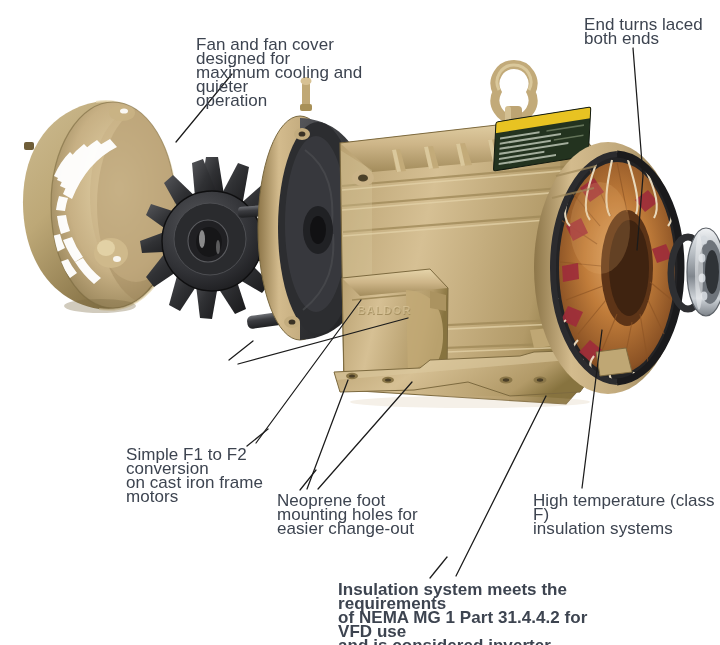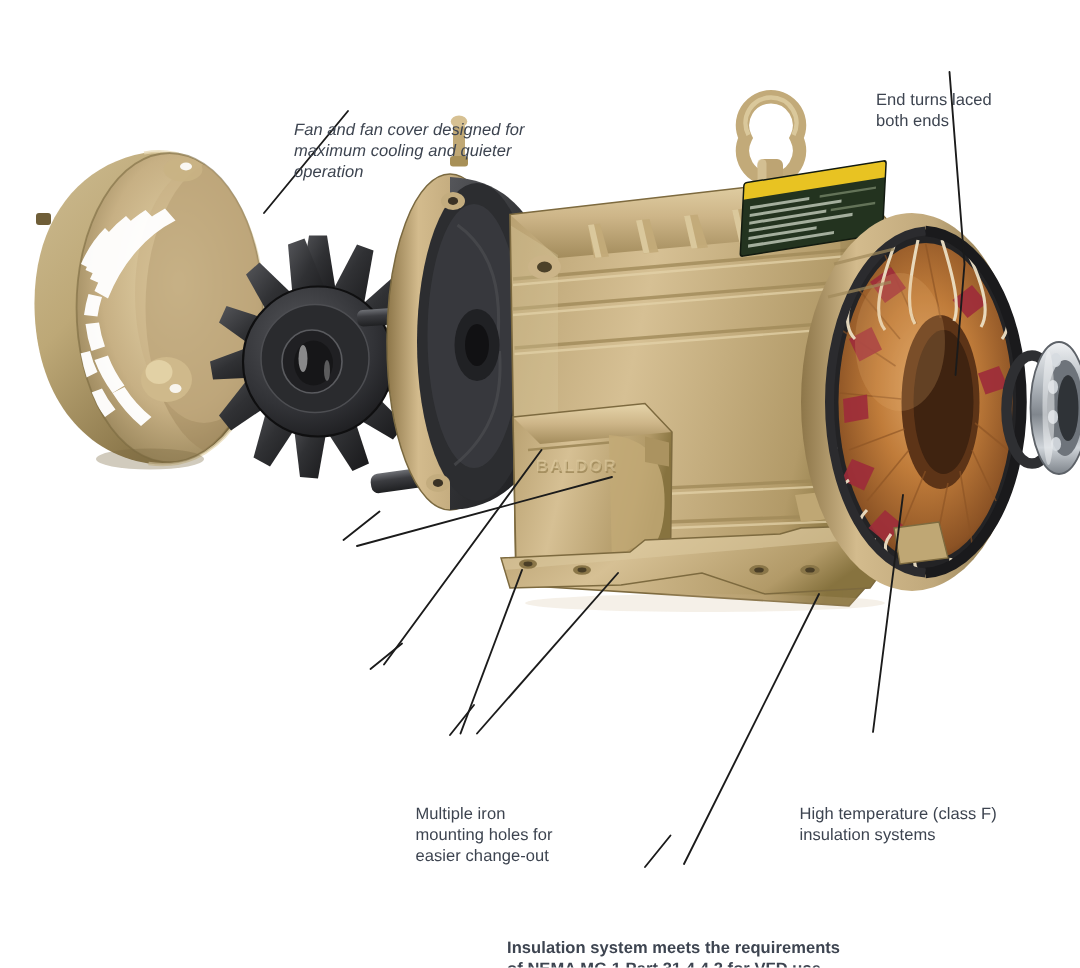--- a/index.html
+++ b/index.html
@@ -11,25 +11,24 @@
     overflow: hidden;
   }
   #page {
     position: relative;
     width: 720px; height: 645px;
     background: #ffffff;
   }
   .callout {
     position: absolute;
     color: #3d4450;
-    font-size: 11px;
+    font-size: 17px;
     line-height: 14px;
     white-space: pre-line;
     letter-spacing: 0.05px;
-    margin-top: 42px;
   }
   svg.art { position: absolute; left: 0; top: 0; }
   svg.leaders { position: absolute; left:0; top:0; pointer-events: none; }
 </style>
 </head>
 <body>
 
 <div id="page">
 
   <svg class="art" width="720" height="645" viewBox="0 0 720 645">
@@ -438,30 +437,32 @@
       <path d="M256 443 L361 300"></path>
       <path d="M300 490 L316 470"></path>
       <path d="M307 489 L348 380"></path>
       <path d="M318 489 L412 382"></path>
       <path d="M582 488 L602 330"></path>
       <path d="M430 578 L447 557"></path>
       <path d="M456 576 L546 396"></path>
     </g>
   </svg>
 
-  <div class="callout" style="left:196px; top:38px; width:190px;font-style:italic;">Fan and fan cover designed for
+  <div class="callout" style="left:196px; top:38px; width:190px;">Fan and fan cover designed for
 maximum cooling and quieter
 operation</div>
 
   <div class="callout" style="left:584px; top:18px; width:136px;">End turns laced
 both ends</div>
 
 
-
-  <div class="callout" style="left:277px; top:494px; width:150px;">Multiple iron
+  <div class="callout" style="left:126px; top:448px; width:180px;">Simple F1 to F2 conversion
+on cast iron frame motors</div>
+
+  <div class="callout" style="left:277px; top:494px; width:150px;">Neoprene foot
 mounting holes for
 easier change-out</div>
 
   <div class="callout" style="left:533px; top:494px; width:190px;">High temperature (class F)
 insulation systems</div>
 
   <div class="callout" style="left:338px; top:583px; width:250px;font-weight:bold;">Insulation system meets the requirements
 of NEMA MG 1 Part 31.4.4.2 for VFD use
 and is considered inverter ready.</div>
 

